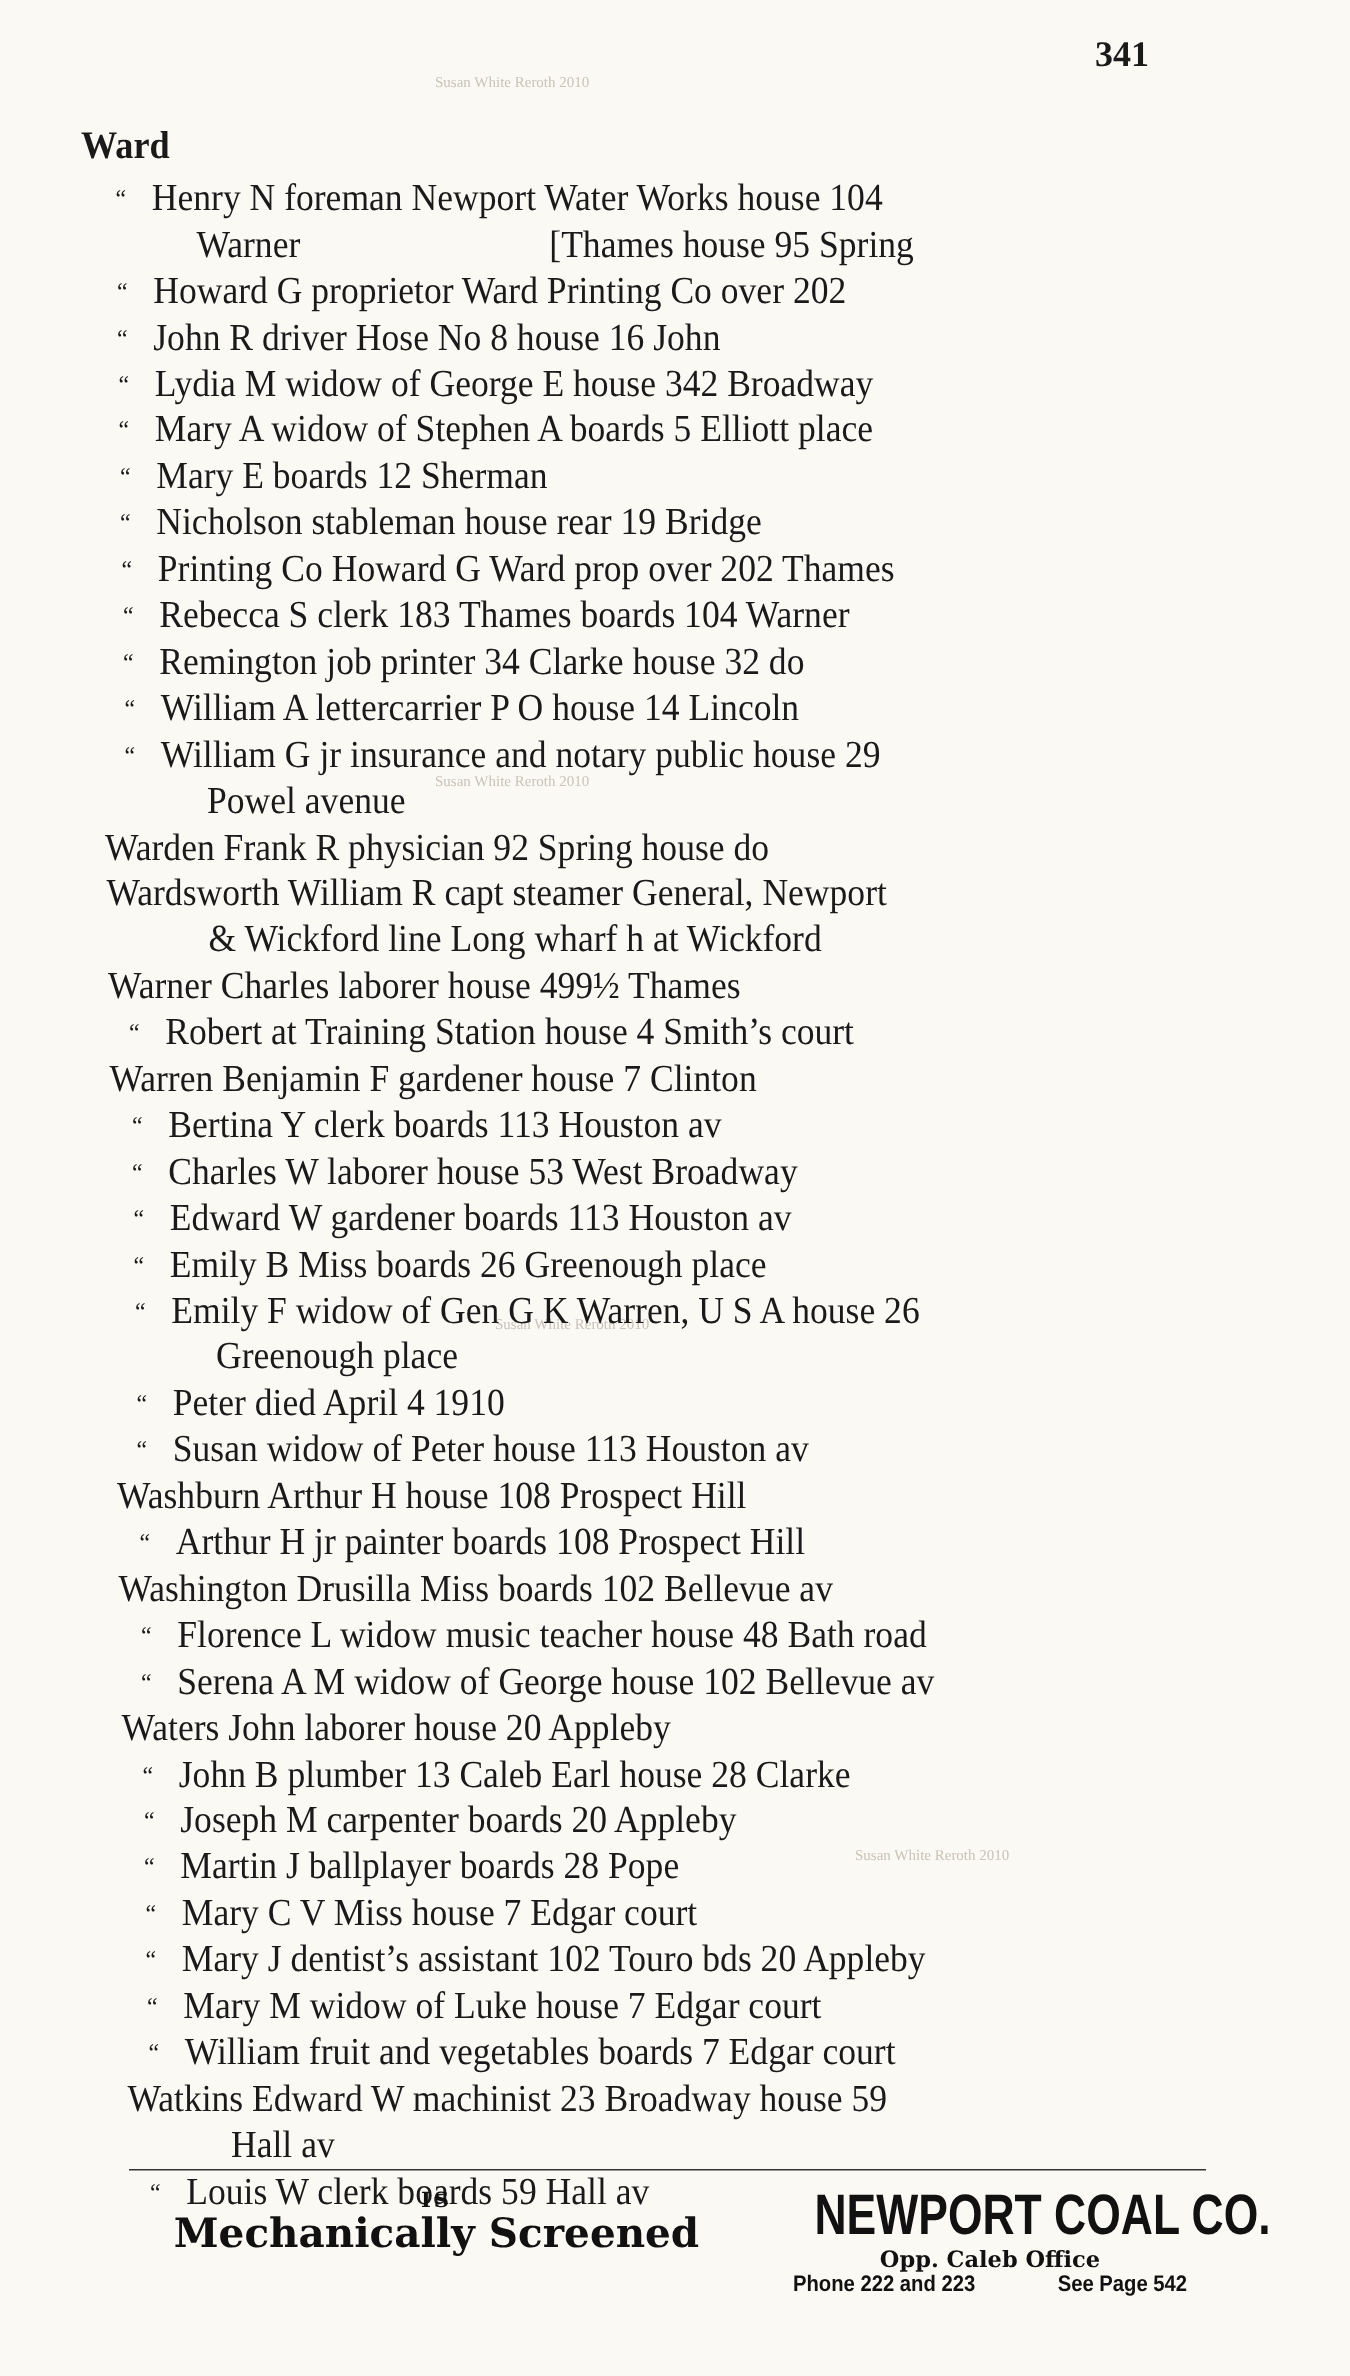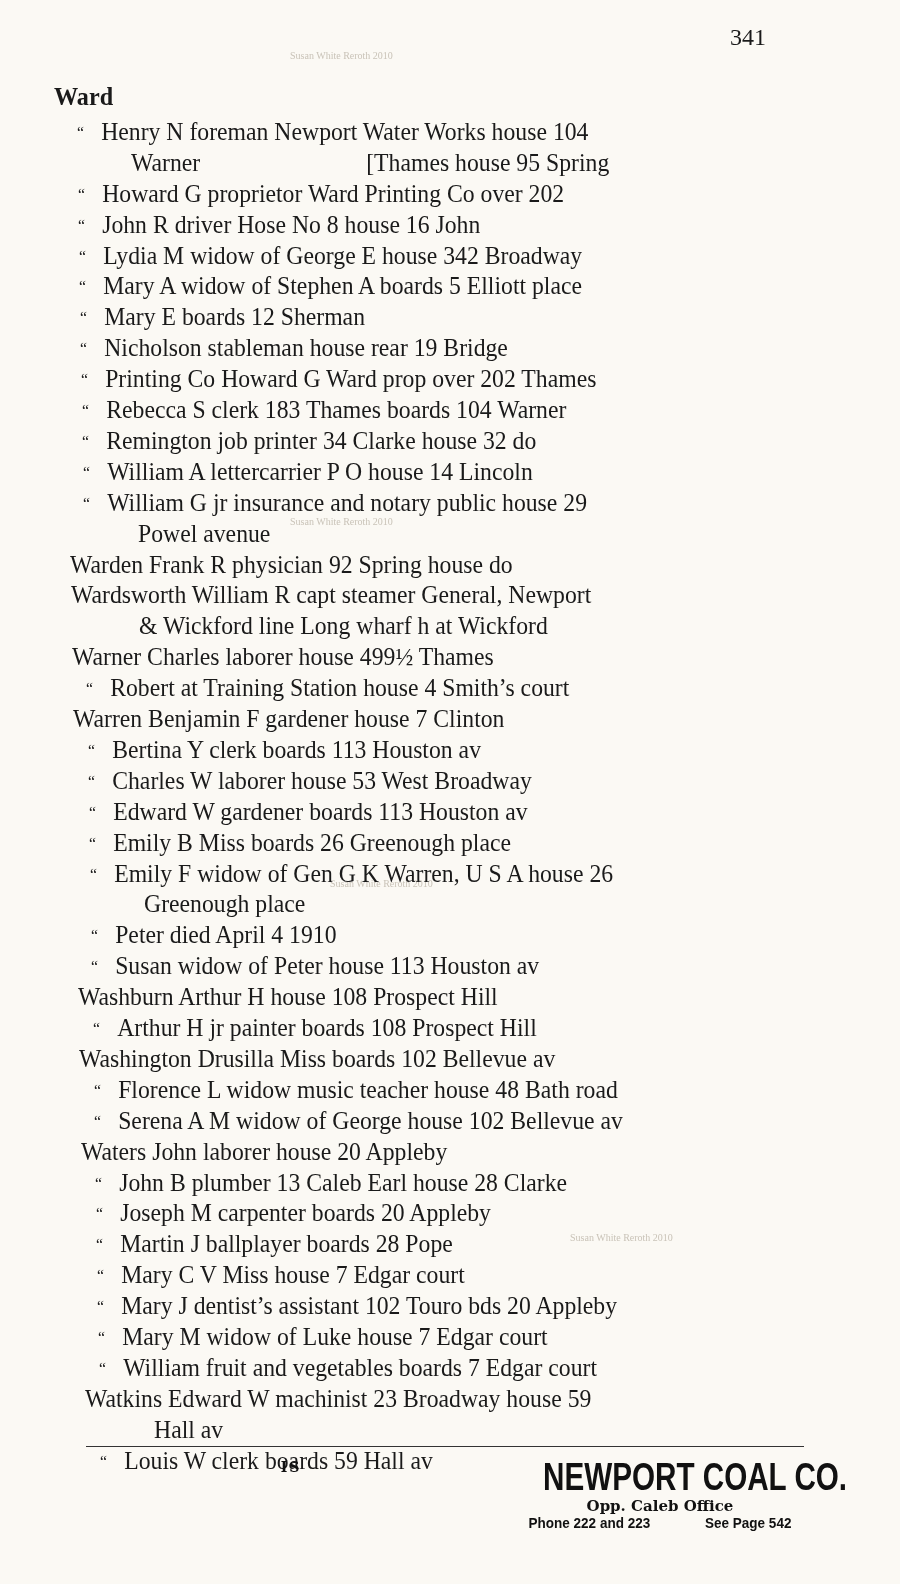--- a/index.html
+++ b/index.html
@@ -13,21 +13,21 @@
   .header {
     position: absolute; top: 22px; left: 0; width: 900px; height: 40px;
   }
   .header-title {
     position: absolute; left: 230px; top: 6px;
     font-size: 19px; letter-spacing: 1px;
     font-variant: small-caps;
   }
   .header-title .year { font-size: 24px; }
   .page-number {
-    position: absolute; left: 730px; top: 2px; font-size: 24px;
+    position: absolute; left: 730px; top: 2px; font-size: 24px; font-weight: bold;
   }
   .watermark {
     position: absolute; font-family: Liberation Serif, serif;
     font-size: 10px; color: #c9c3b8;
   }
   .entries {
     position: absolute; top: 86px; left: 0; width: 900px;
   }
   .entry-line {
     position: absolute; font-size: 25.5px; line-height: 30px;
@@ -120,20 +120,21 @@
     <div class="entry-line" style="left: 98.55px; top: 1266.9px;"><span class="ditto">“</span><span>William fruit and vegetables boards 7 Edgar court</span></div>
     <div class="entry-line" style="left: 85.1px; top: 1297.8px;"><span>Watkins Edward W machinist 23 Broadway house 59</span></div>
     <div class="entry-line" style="left: 153.65px; top: 1328.7px;"><span>Hall av</span></div>
     <div class="entry-line" style="left: 100.2px; top: 1359.6px;"><span class="ditto">“</span><span>Louis W clerk boards 59 Hall av</span></div>
   </div>
 
 <div class="rule"></div>
 
 <div class="ad-left">
   <div class="l2">IS</div>
+  <div class="l3">Mechanically Screened</div>
 </div>
 
 <div class="ad-right">
   <div class="l1">NEWPORT COAL CO.</div>
   <div class="l2">Opp. Caleb Office</div>
   <div class="l3">
     <span>Phone 222 and 223</span>
     <span>See Page 542</span>
   </div>
 </div>

